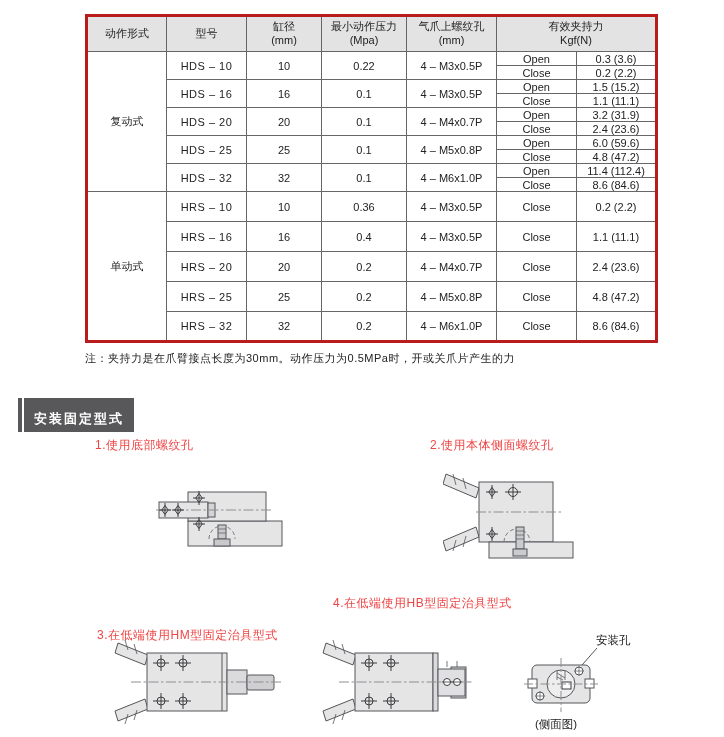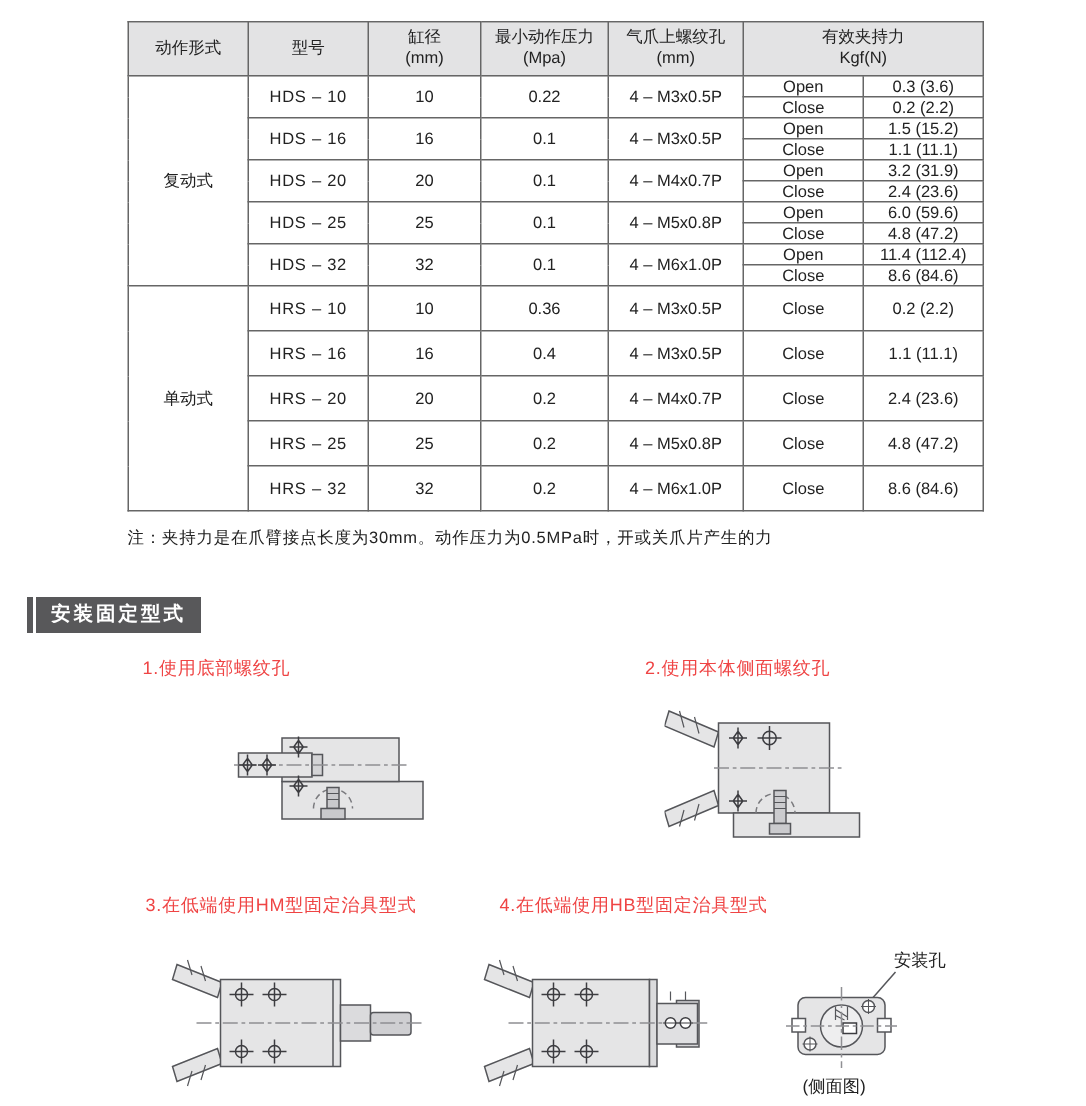--- a/index.html
+++ b/index.html
@@ -1,44 +1,44 @@
 <!DOCTYPE html>
 <html><head>
 <meta charset="utf-8">
 <style>
   * { margin:0; padding:0; box-sizing:border-box; }
   html,body { background:#fff; }
   body { width:724px; height:737px; font-family:"Liberation Sans","DejaVu Sans",sans-serif; color:#222; }
   .page { position:relative; width:724px; height:737px; overflow:hidden; background:#fff; }
 
   
-  table.spec { position:absolute; left:85px; top:14px; width:570px; border-collapse:collapse; table-layout:fixed; border:1px solid #b91c1c; }
+  table.spec { position:absolute; left:85px; top:14px; width:570px; border-collapse:collapse; table-layout:fixed; border:3px solid #b91c1c; }
   table.spec th, table.spec td {
     border:1px solid #666; font-size:11px; font-weight:normal;
     text-align:center; vertical-align:middle; color:#222; padding:0 2px;
   }
   table.spec thead th { background:#e3e3e4; height:36px; line-height:1.25; }
   tr.sub  td { height:14px; }
   tr.hrs  td { height:30px; }
   td.model { letter-spacing:.5px; }
 
   
   .note { position:absolute; left:85px; top:351px; font-size:11px; color:#222; letter-spacing:.5px; }
 
   
   .badge-wrap { position:absolute; left:18px; top:398px; display:flex; align-items:stretch; }
   .badge-bar  { width:4px; background:#58585a; margin-right:2px; }
   .badge      { background:#58585a; color:#fff; font-size:13px; font-weight:bold;
-                padding:2px 10px 4px 10px; letter-spacing:2px; }
+                padding:12px 10px 4px 10px; letter-spacing:2px; }
 
   
   .cap { position:absolute; font-size:12px; color:#ef4444; letter-spacing:.5px; }
   .cap1 { left:95px;  top:437px; }
   .cap2 { left:430px; top:437px; }
-  .cap3 { left:97px;  top:595px; }
+  .cap3 { left:97px;  top:627px; }
   .cap4 { left:333px; top:595px; }
 
   
   svg.diag { position:absolute; }
   svg text { font-family:"Liberation Sans","DejaVu Sans",sans-serif; fill:#222; }
 </style>
 </head>
 <body>
 
 <div class="page">

